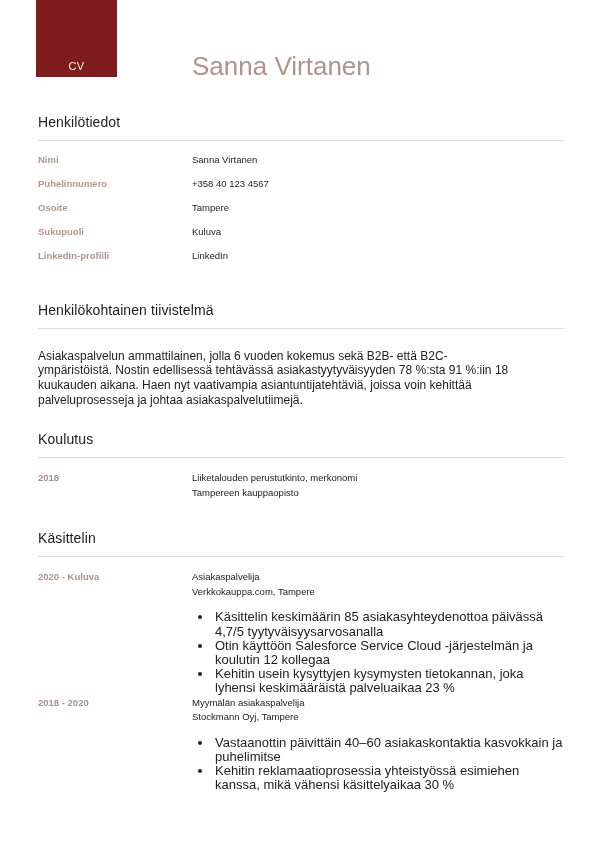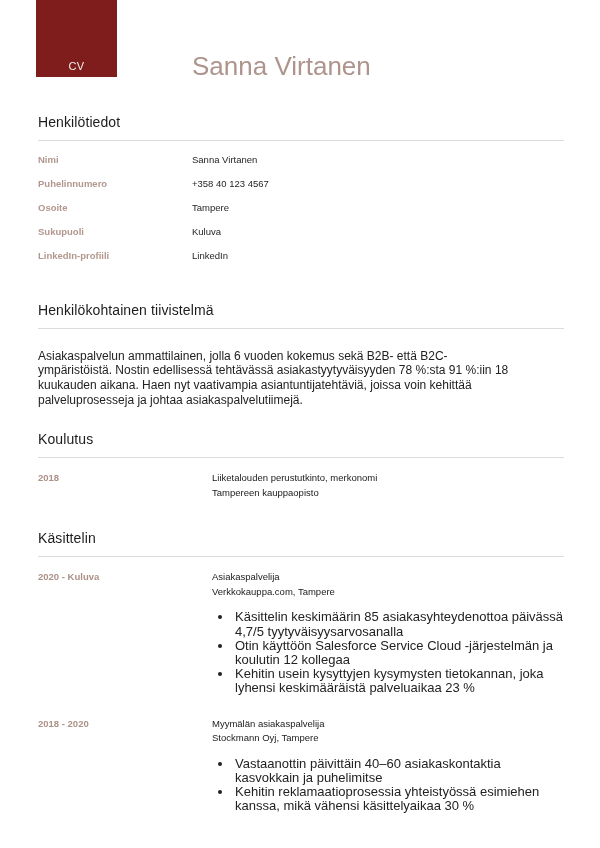--- a/index.html
+++ b/index.html
@@ -49,23 +49,23 @@
   .info-value{color:#1f1f1f;}
   
   .summary-text{
     margin:20px 0 0;max-width:480px;
     font-size:12px;line-height:14.7px;color:#222222;
   }
   
   .entry{
     display:grid;grid-template-columns:154px 1fr;
     margin-top:13px;
-    font-size:9.5px;line-height:14.6px;gap:20px;
+    font-size:9.5px;line-height:14.6px;
   }
-  .entry + .entry{margin-top:21px;}
+  .entry + .entry{margin-top:0;}
   .period{font-weight:700;color:#ab9188;}
   .bold-line{font-weight:400;color:#1a1a1a;}
   .job-bullets{
     margin:11px 0 0;padding-left:21px;
     list-style:disc;
   }
   .job-bullets li{
     margin:0;padding-left:2px;
     font-size:13px;line-height:14.2px;color:#222222;
   }

